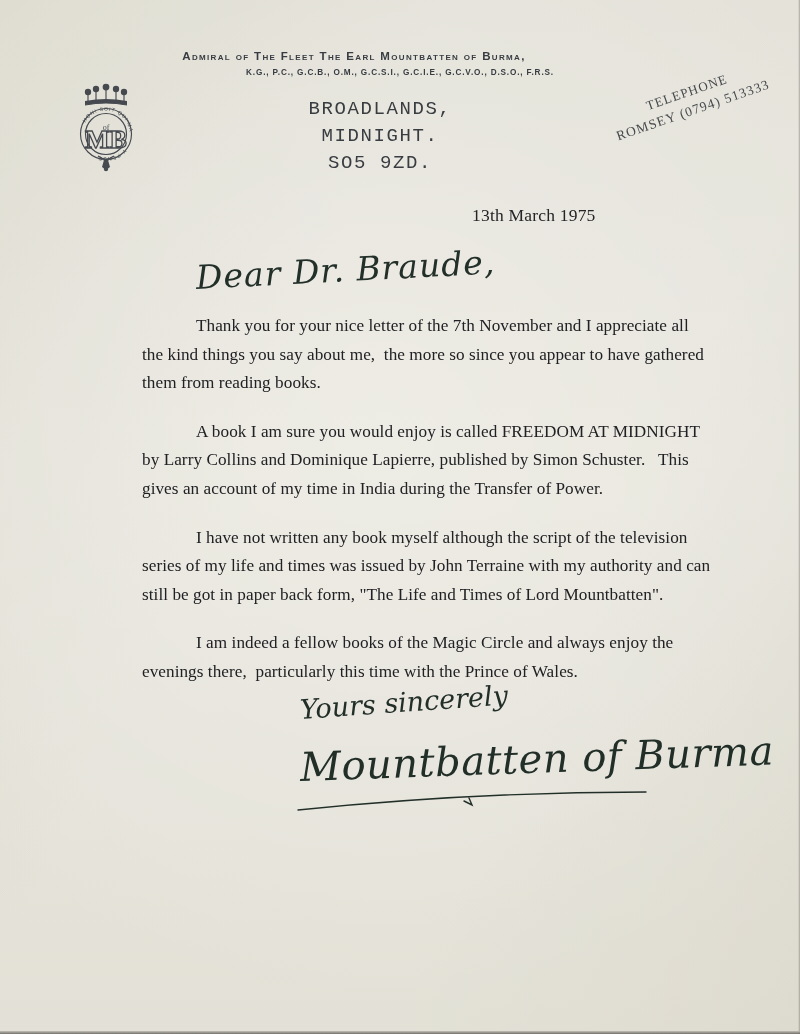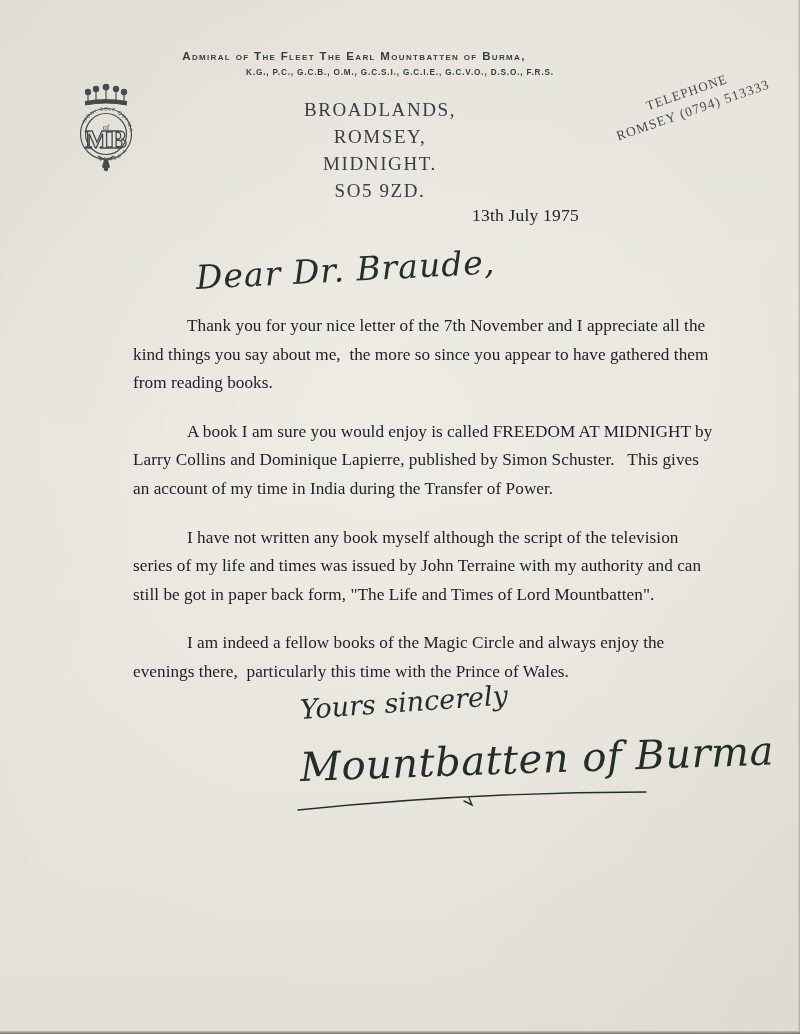--- a/index.html
+++ b/index.html
@@ -82,21 +82,21 @@
   }
   .crest svg { display: block; }
 
   .address {
     position: absolute;
     top: 96px;
     left: 200px;
     width: 360px;
     text-align: center;
     color: #3b3f45;
-    font-family: Liberation Serif, serif;
+    font-family: Liberation Mono, monospace;
     font-size: 19px;
     letter-spacing: 1.6px;
     line-height: 27px;
   }
   .address div { white-space: nowrap; }
 
   .telephone {
     position: absolute;
     right: 22px;
     top: 84px;
@@ -145,21 +145,21 @@
     position: absolute;
     top: 312px;
     left: 126px;
     width: 588px;
     font-size: 17.2px;
     line-height: 28.6px;
     color: #222226;
     letter-spacing: 0.05px;
   }
   .body-text p {
-    margin: 0 0 20px 7px;
+    margin: 0 0 20px 16px;
     text-indent: 54px;
     white-space: pre-wrap;
   }
   .body-text p:last-child { margin-bottom: 0; }
 
   
   .closing {
     position: absolute;
     top: 694px;
     left: 300px;
@@ -227,31 +227,30 @@
       <text x="48" y="52" text-anchor="middle" font-family="&quot;Liberation Serif&quot;, serif" font-size="8" fill="#4a4f57">of</text>
       <text x="48" y="70" text-anchor="middle" font-family="&quot;Liberation Serif&quot;, serif" font-size="26" font-weight="700" fill="none" stroke="#4a4f57" stroke-width="1.3">MB</text>
     </svg>
   </div>
 
   <div class="letterhead-title">Admiral of The Fleet The Earl Mountbatten of Burma,</div>
   <div class="letterhead-honours">K.G., P.C., G.C.B., O.M., G.C.S.I., G.C.I.E., G.C.V.O., D.S.O., F.R.S.</div>
 
   <div class="address">
     <div>BROADLANDS,</div>
-    <div>ROMSEY,</div>
     <div>MIDNIGHT.</div>
     <div>SO5 9ZD.</div>
   </div>
 
   <div class="telephone">
     <div class="tel-label">TELEPHONE</div>
     <div class="tel-number">ROMSEY (0794) 513333</div>
   </div>
 
-  <div class="date-line">13th July 1975</div>
+  <div class="date-line">13th March 1975</div>
 
   <div class="hand salutation">Dear Dr. Braude,</div>
 
   <div class="body-text">
     <p>Thank you for your nice letter of the 7th November and I appreciate all the kind things you say about me,  the more so since you appear to have gathered them from reading books.</p>
     <p>A book I am sure you would enjoy is called FREEDOM AT MIDNIGHT by Larry Collins and Dominique Lapierre, published by Simon Schuster.   This gives an account of my time in India during the Transfer of Power.</p>
     <p>I have not written any book myself although the script of the television series of my life and times was issued by John Terraine with my authority and can still be got in paper back form, "The Life and Times of Lord Mountbatten".</p>
     <p>I am indeed a fellow books of the Magic Circle and always enjoy the evenings there,  particularly this time with the Prince of Wales.</p>
   </div>
 

